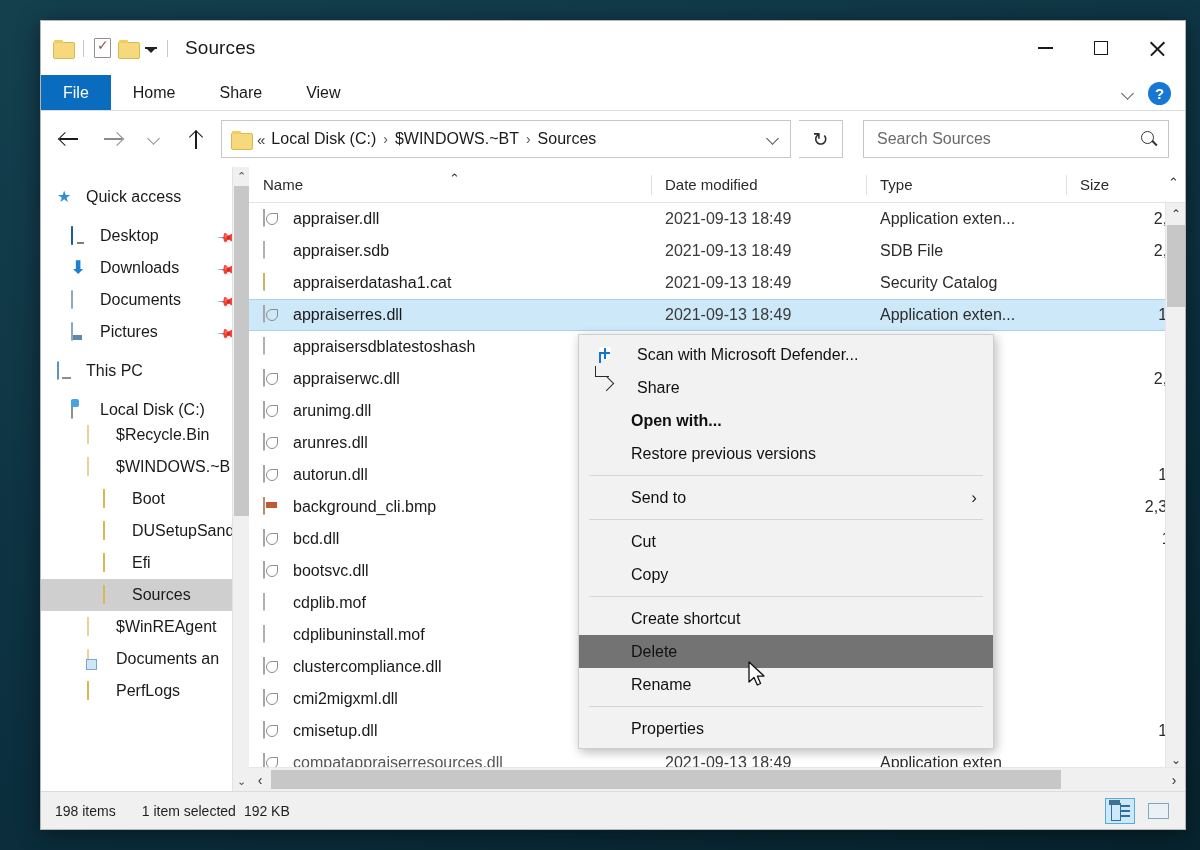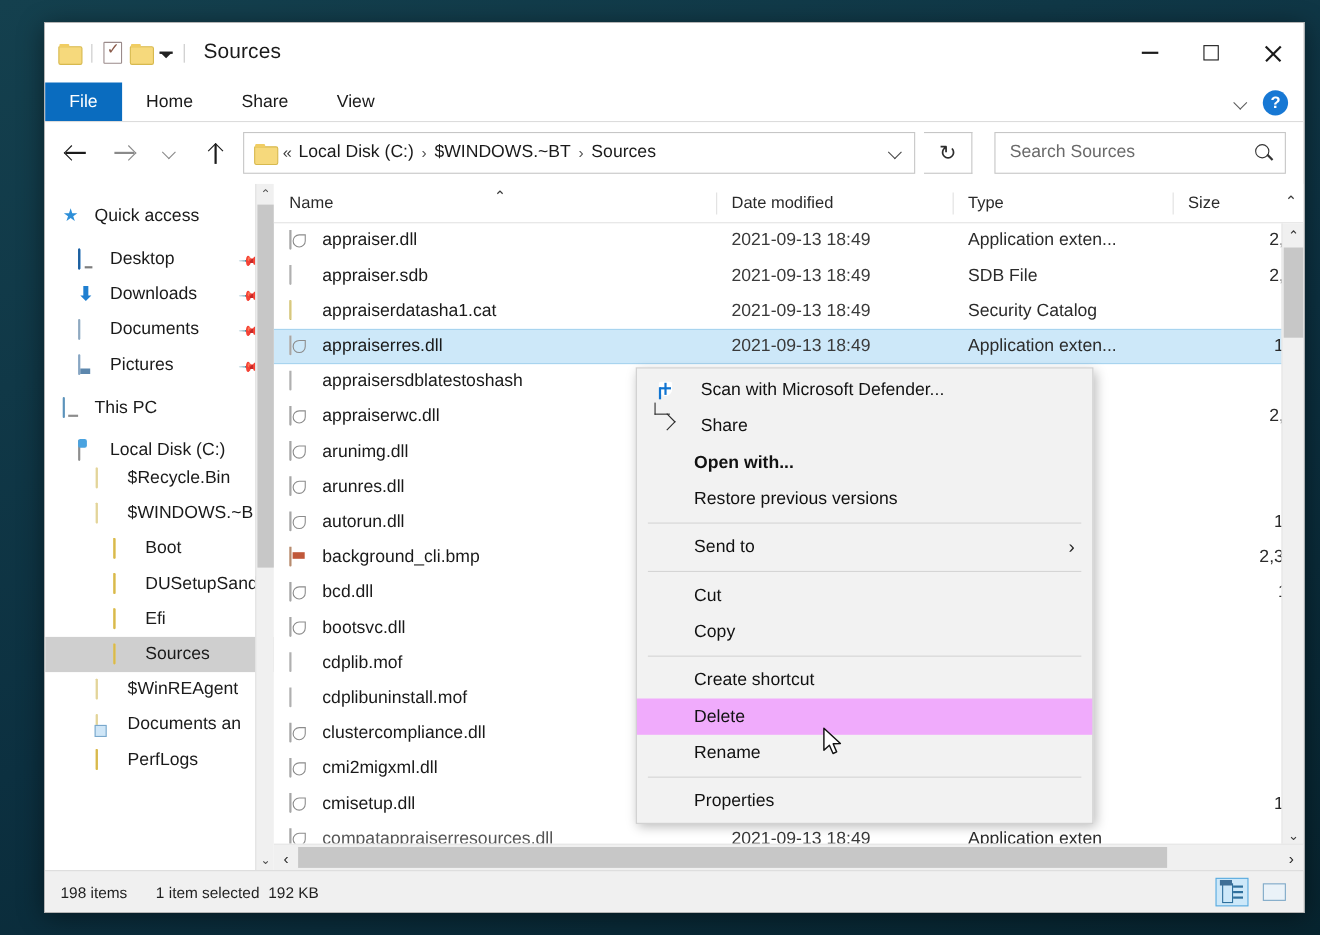--- a/index.html
+++ b/index.html
@@ -135,21 +135,21 @@
   }
   #crumbs { display:flex; align-items:center; gap:5px; font-size:16px; color:#1a1a1a; white-space:nowrap; overflow:hidden; flex:1;}
   .crumb-sep { color:#555; font-size:14px; margin:0 2px; }
   .dblchev { color:#3b3b3b; font-size:15px; margin-right:1px;}
   #path-caret { width:26px; display:flex; align-items:center; justify-content:center; color:#4a4a4a; }
   #refreshbtn {
     width:44px;height:38px; border:1px solid #c6c6c6; border-left:none; background:#fff;
     display:flex;align-items:center;justify-content:center; color:#2d2d2d; font-size:19px;
   }
   #searchbox {
-    width:265px; height:38px; border:1px solid #c6c6c6; background:#fff;
+    width:306px; height:38px; border:1px solid #c6c6c6; background:#fff;
     display:flex;align-items:center; padding:0 10px 0 13px; margin-left:12px;
   }
   #searchbox span.ph { flex:1; font-size:16px; color:#6a6a6a; }
   .mag { position:relative; width:17px; height:17px; color:#333;}
   .mag::before{ content:""; position:absolute; left:0;top:0;width:11px;height:11px;border:1.7px solid currentColor;border-radius:50%;}
   .mag::after{ content:""; position:absolute; left:10px;top:11px;width:7px;height:1.7px;background:currentColor;transform:rotate(45deg);}
 
   
   #body { flex:1; display:flex; min-height:0; background:#fff; }
 
@@ -282,21 +282,21 @@
     position:absolute; left:537px; top:313px; width:416px;
     background:#f2f2f2; border:1px solid #cfcfcf;
     box-shadow: 2px 3px 10px rgba(0,0,0,.28);
     padding: 3px 0; z-index: 60;
   }
   .mi {
     height: 33px; display:flex; align-items:center; gap:20px;
     padding-left: 16px; font-size:16px; color:#111; position:relative;
   }
   .mi.bold { font-weight: bold; }
-  .mi.hover { background:#f0abfc; }
+  .mi.hover { background:#737373; }
   .mi .micon { width:22px; height:22px; flex:none; position:relative; }
   .mi .label { flex:1; }
   .mi .submenu-arrow { position:absolute; right:16px; color:#2a2a2a; font-size:17px; }
   .mi.noicon { padding-left: 52px; }
   .msep { height:1px; background:#d5d5d5; margin:5px 10px; }
 
   .defender-ico { width:20px;height:20px;background:#1175d1;border-radius:2px; position:relative;}
   .defender-ico::before{
     content:""; position:absolute; left:4px; top:3px; width:12px; height:13px;
     background:#fff; border-radius:2px 2px 7px 7px;

